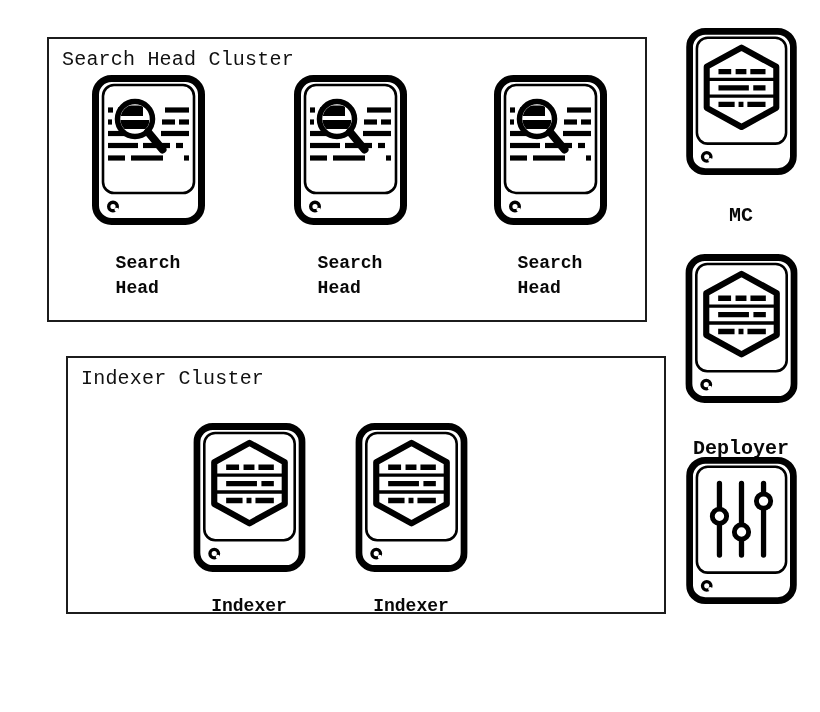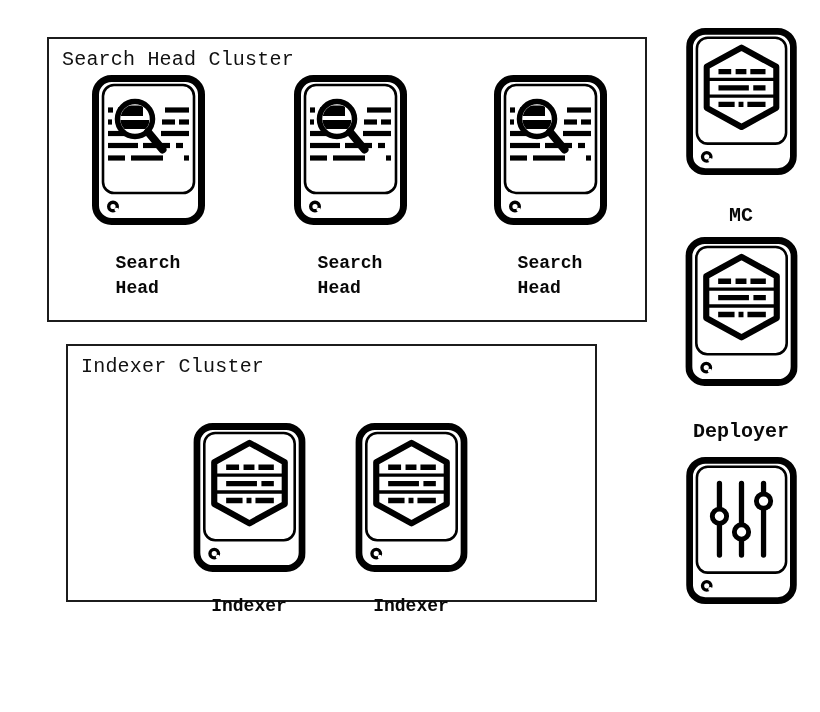--- a/index.html
+++ b/index.html
@@ -13,21 +13,21 @@
     overflow: hidden;
     margin-left: 24px;
   }
   .group-box {
     position: absolute;
     border: 2px solid #1c1c1c;
     background: #ffffff;
     box-sizing: border-box;
   }
   .group-box.shc { left: 23px; top: 37px; width: 600px; height: 285px; }
-  .group-box.idx { left: 42px; top: 344px; width: 531px; height: 258px; }
+  .group-box.idx { left: 42px; top: 356px; width: 600px; height: 258px; }
   .group-title {
     position: absolute;
     left: 13px;
     top: 9px;
     font-size: 20px;
     font-weight: 400;
     letter-spacing: 0.2px;
     color: #111111;
     white-space: nowrap;
   }
@@ -194,21 +194,21 @@
 
   <figure class="node" style="left:637px; top:28px;">
     <svg class="device" width="113" height="147" viewBox="0 0 113 150">
         <use href="#icon-hexdb"></use>
       </svg>
     <figcaption class="node-label lg mt-mc">
       <div>MC</div>
     </figcaption>
   </figure>
 
-  <figure class="node" style="left:637px; top:237px;">
+  <figure class="node" style="left:637px; top:254px;">
     <svg class="device" width="113" height="149" viewBox="0 0 113 150">
         <use href="#icon-hexdb"></use>
       </svg>
     <figcaption class="node-label lg mt-dep">
       <div>Deployer</div>
     </figcaption>
   </figure>
 
   <figure class="node" style="left:637px; top:457px;">
     <svg class="device" width="113" height="147" viewBox="0 0 113 150">

